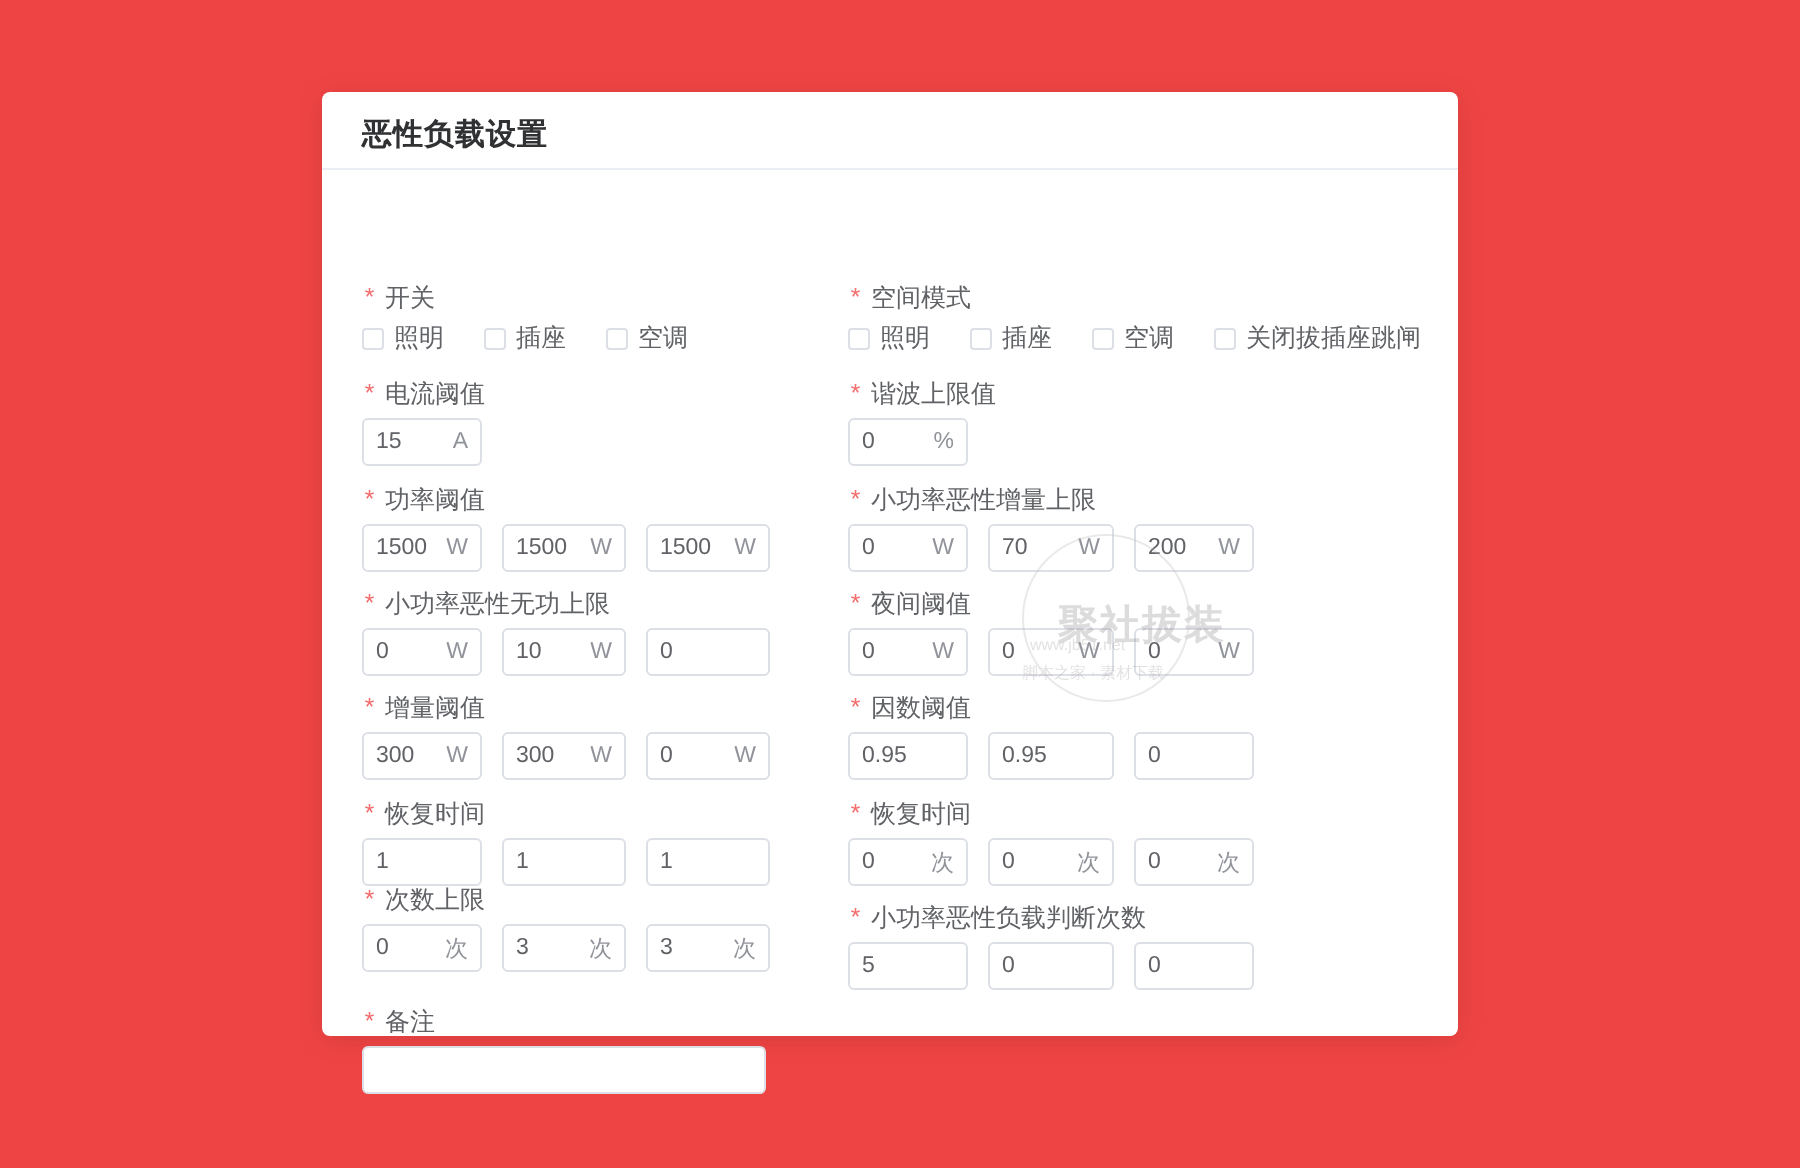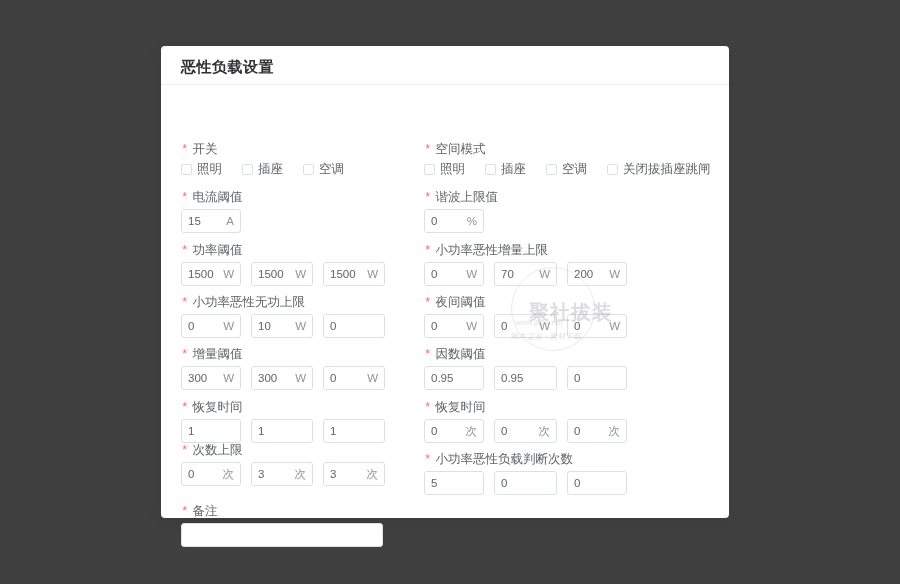--- a/index.html
+++ b/index.html
@@ -8,21 +8,21 @@
     width: 900px;
     height: 584px;
     background: #ffffff;
     font-family: "Liberation Sans", sans-serif;
     overflow: hidden;
   }
   .page {
     position: relative;
     width: 900px;
     height: 584px;
-    background: #404040;
+    background: #ef4444;
   }
   .card {
     position: absolute;
     left: 161px;
     top: 46px;
     width: 568px;
     height: 472px;
     background: #ffffff;
     border-radius: 4px;
     box-shadow: 0 2px 14px rgba(0,0,0,0.10);

